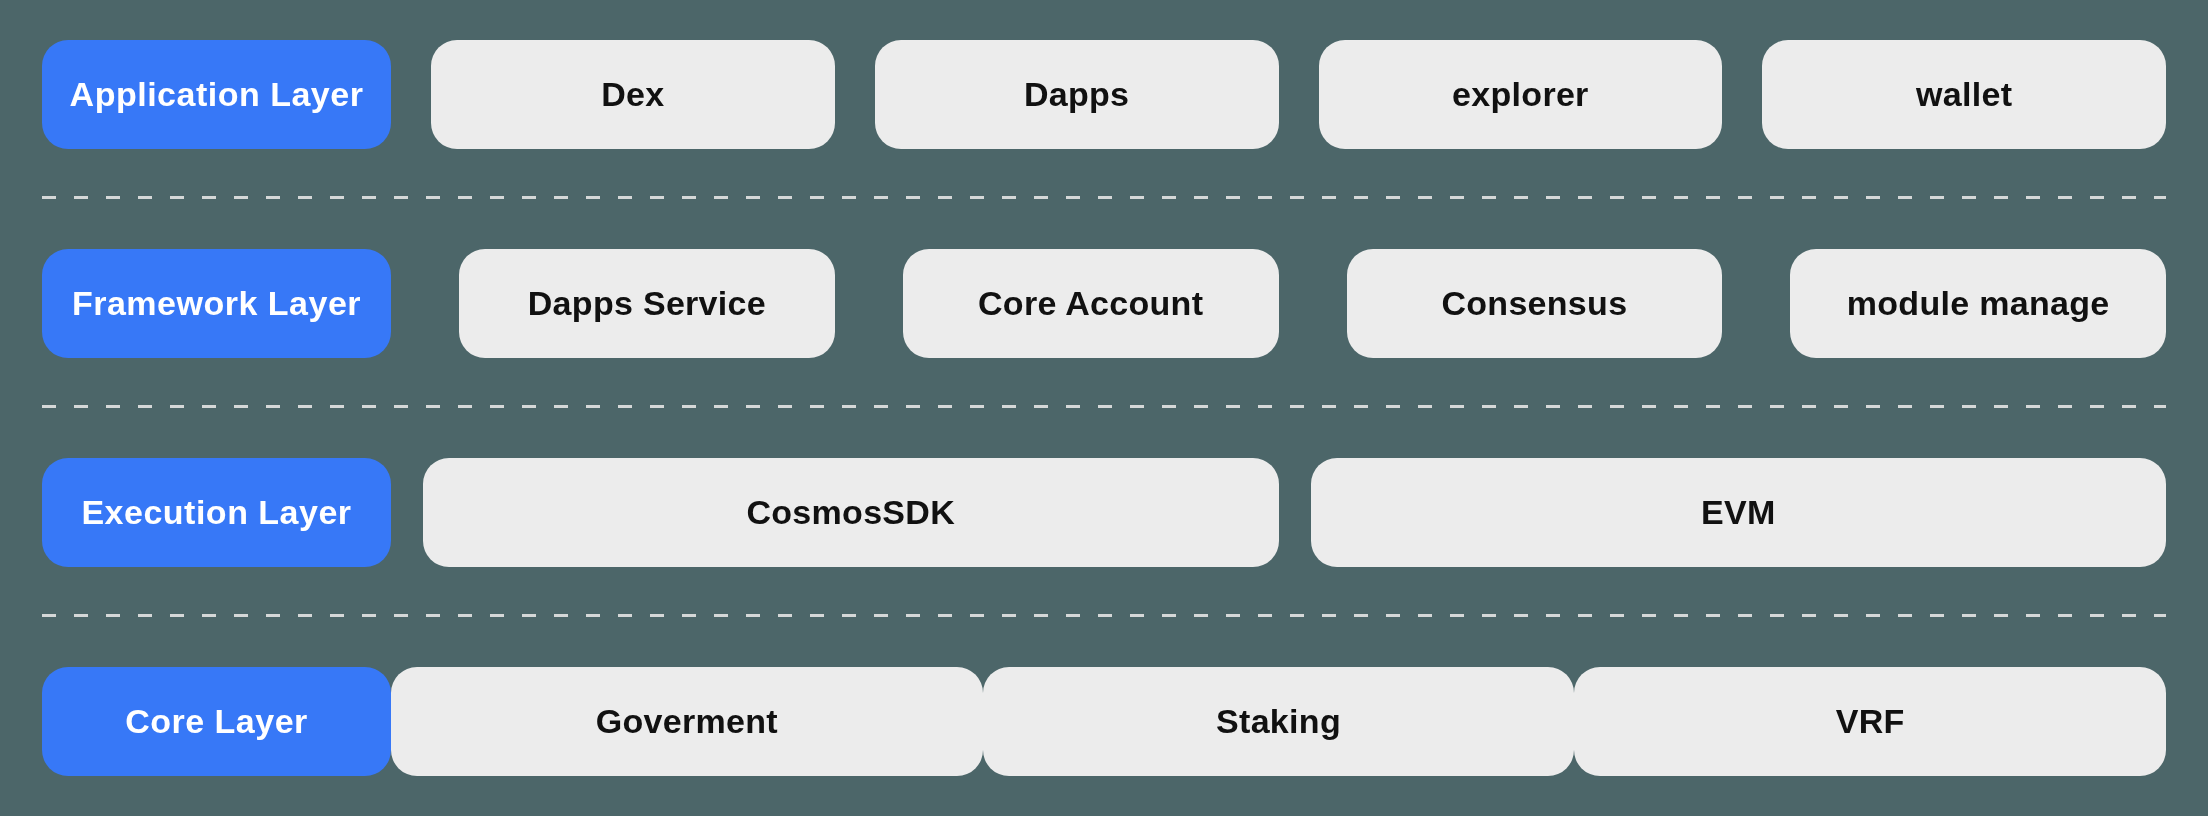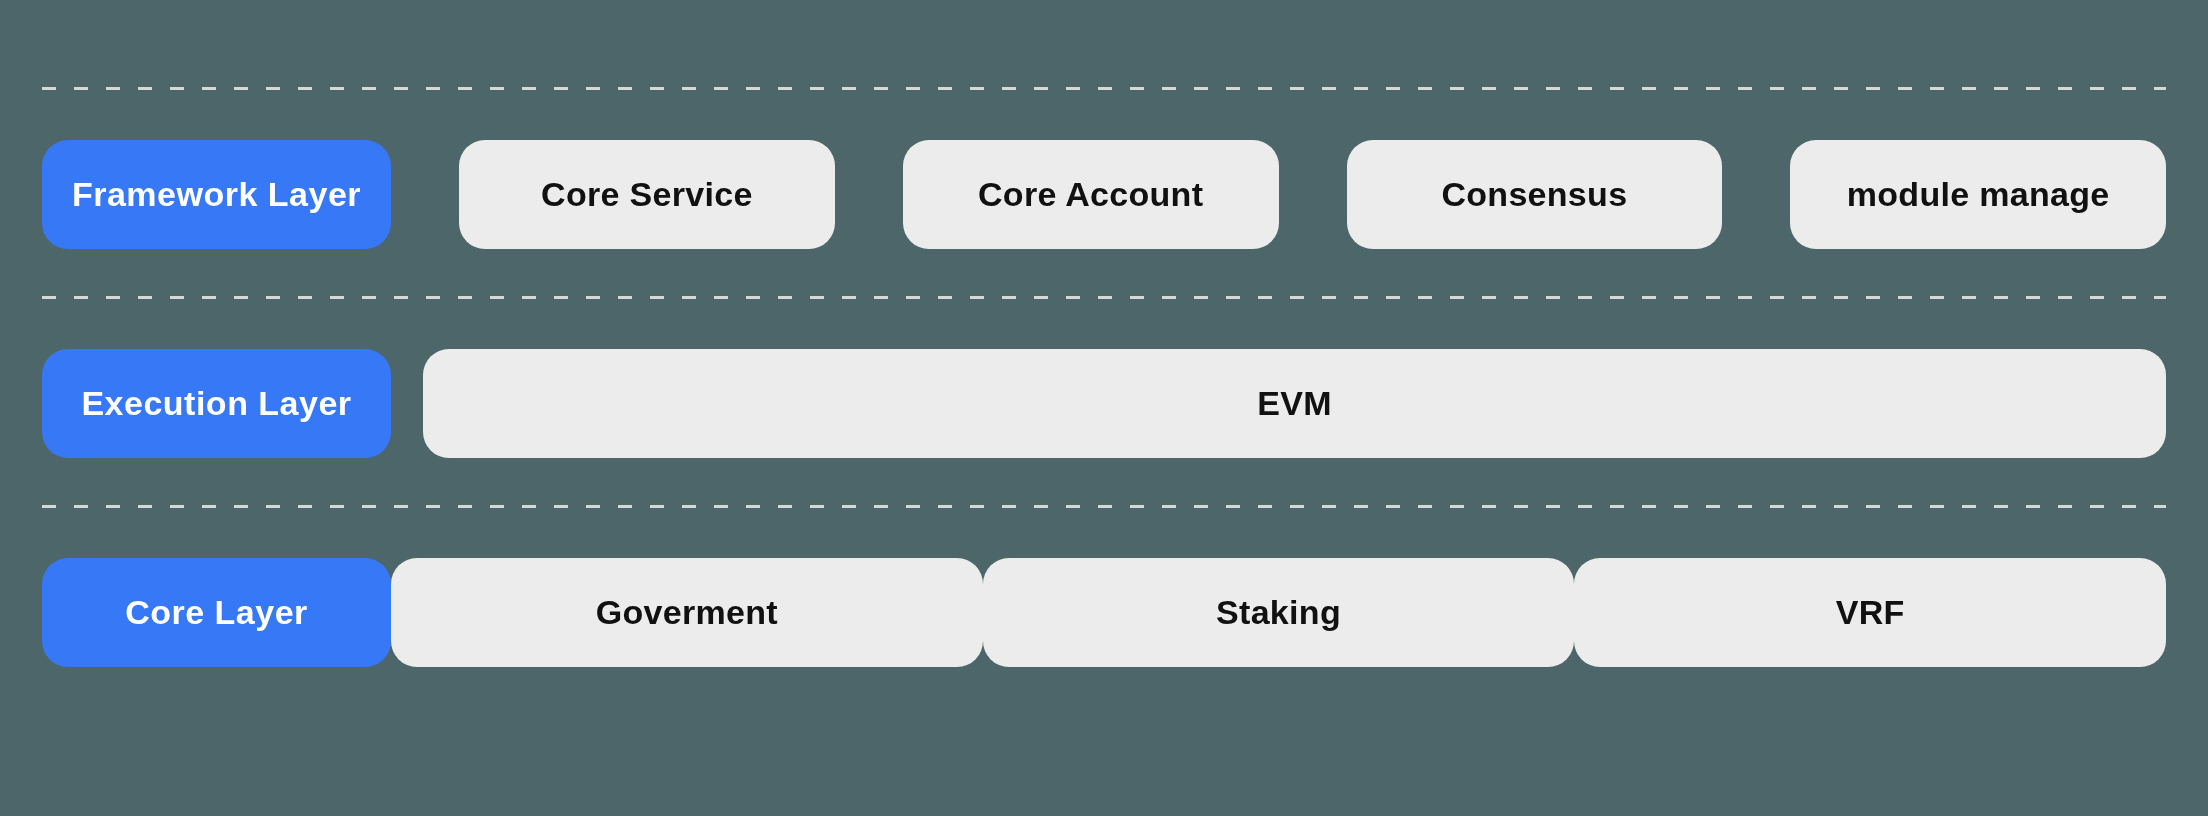--- a/index.html
+++ b/index.html
@@ -61,35 +61,43 @@
       #D5D8D8 0px, #D5D8D8 14px,
       transparent 14px, transparent 32px
     );
   }
 </style>
 </head>
 <body>
 
 <div class="canvas">
 
+  <div class="row row-1">
+    <div class="pill">Application Layer</div>
+    <div class="box">Dex</div>
+    <div class="box">Dapps</div>
+    <div class="box">explorer</div>
+    <div class="box">wallet</div>
+  </div>
 
   <div class="separator"></div>
 
   <div class="row row-2">
     <div class="pill">Framework Layer</div>
-    <div class="box">Core Service</div>
+    <div class="box">Dapps Service</div>
     <div class="box">Core Account</div>
     <div class="box">Consensus</div>
     <div class="box">module manage</div>
   </div>
 
   <div class="separator"></div>
 
   <div class="row row-3">
     <div class="pill">Execution Layer</div>
+    <div class="box">CosmosSDK</div>
     <div class="box">EVM</div>
   </div>
 
   <div class="separator"></div>
 
   <div class="row row-4">
     <div class="pill">Core Layer</div>
     <div class="box">Goverment</div>
     <div class="box">Staking</div>
     <div class="box">VRF</div>

